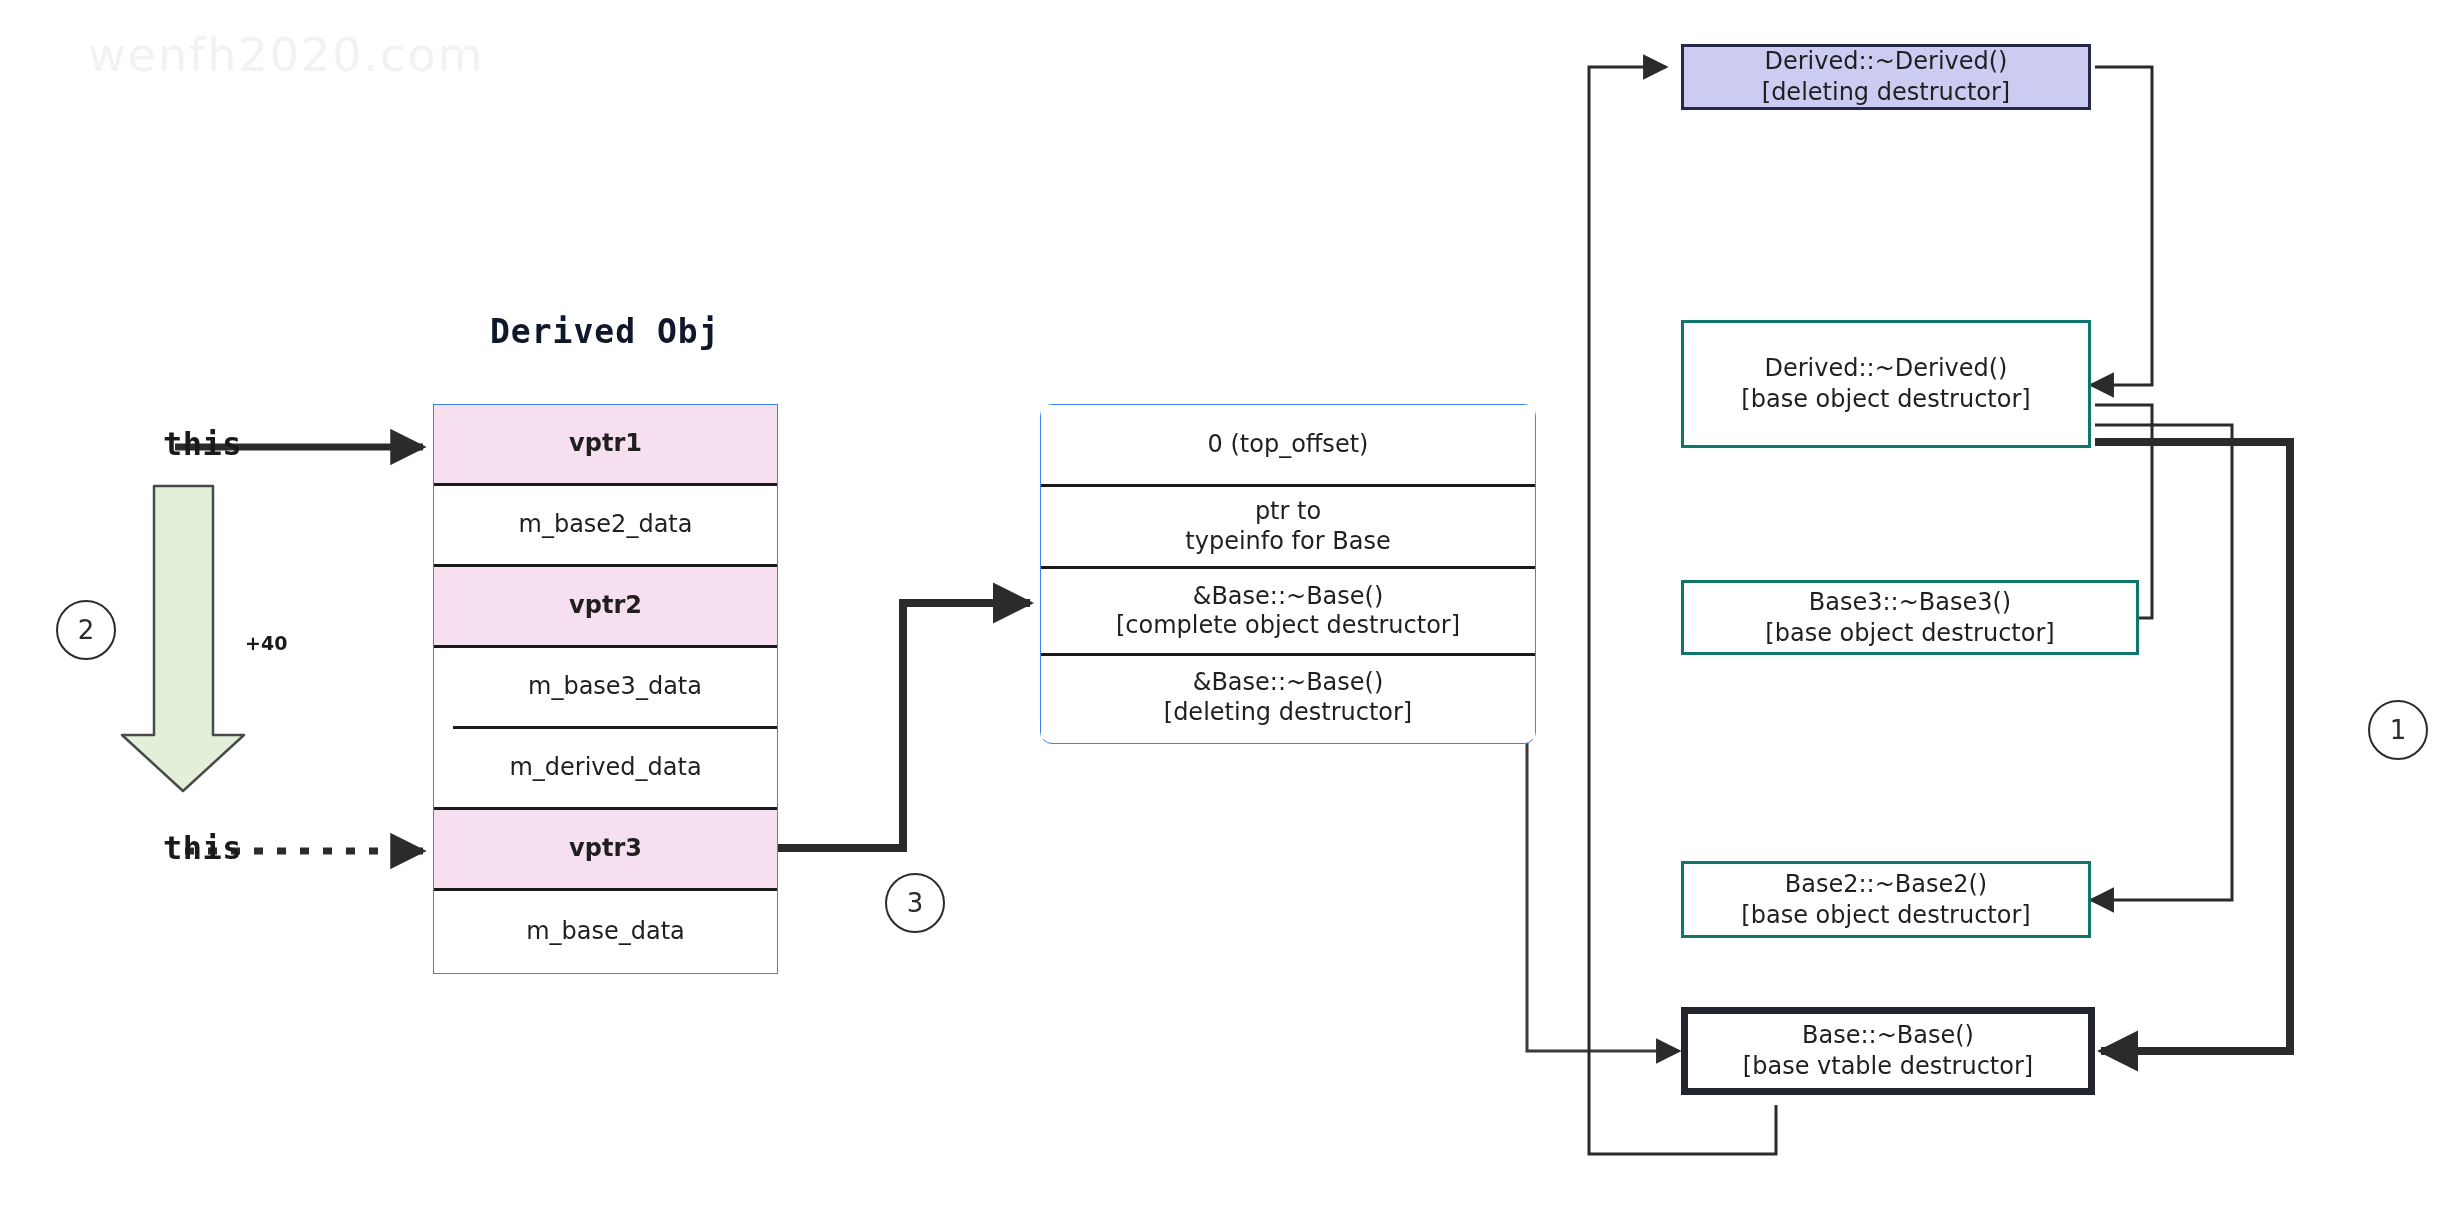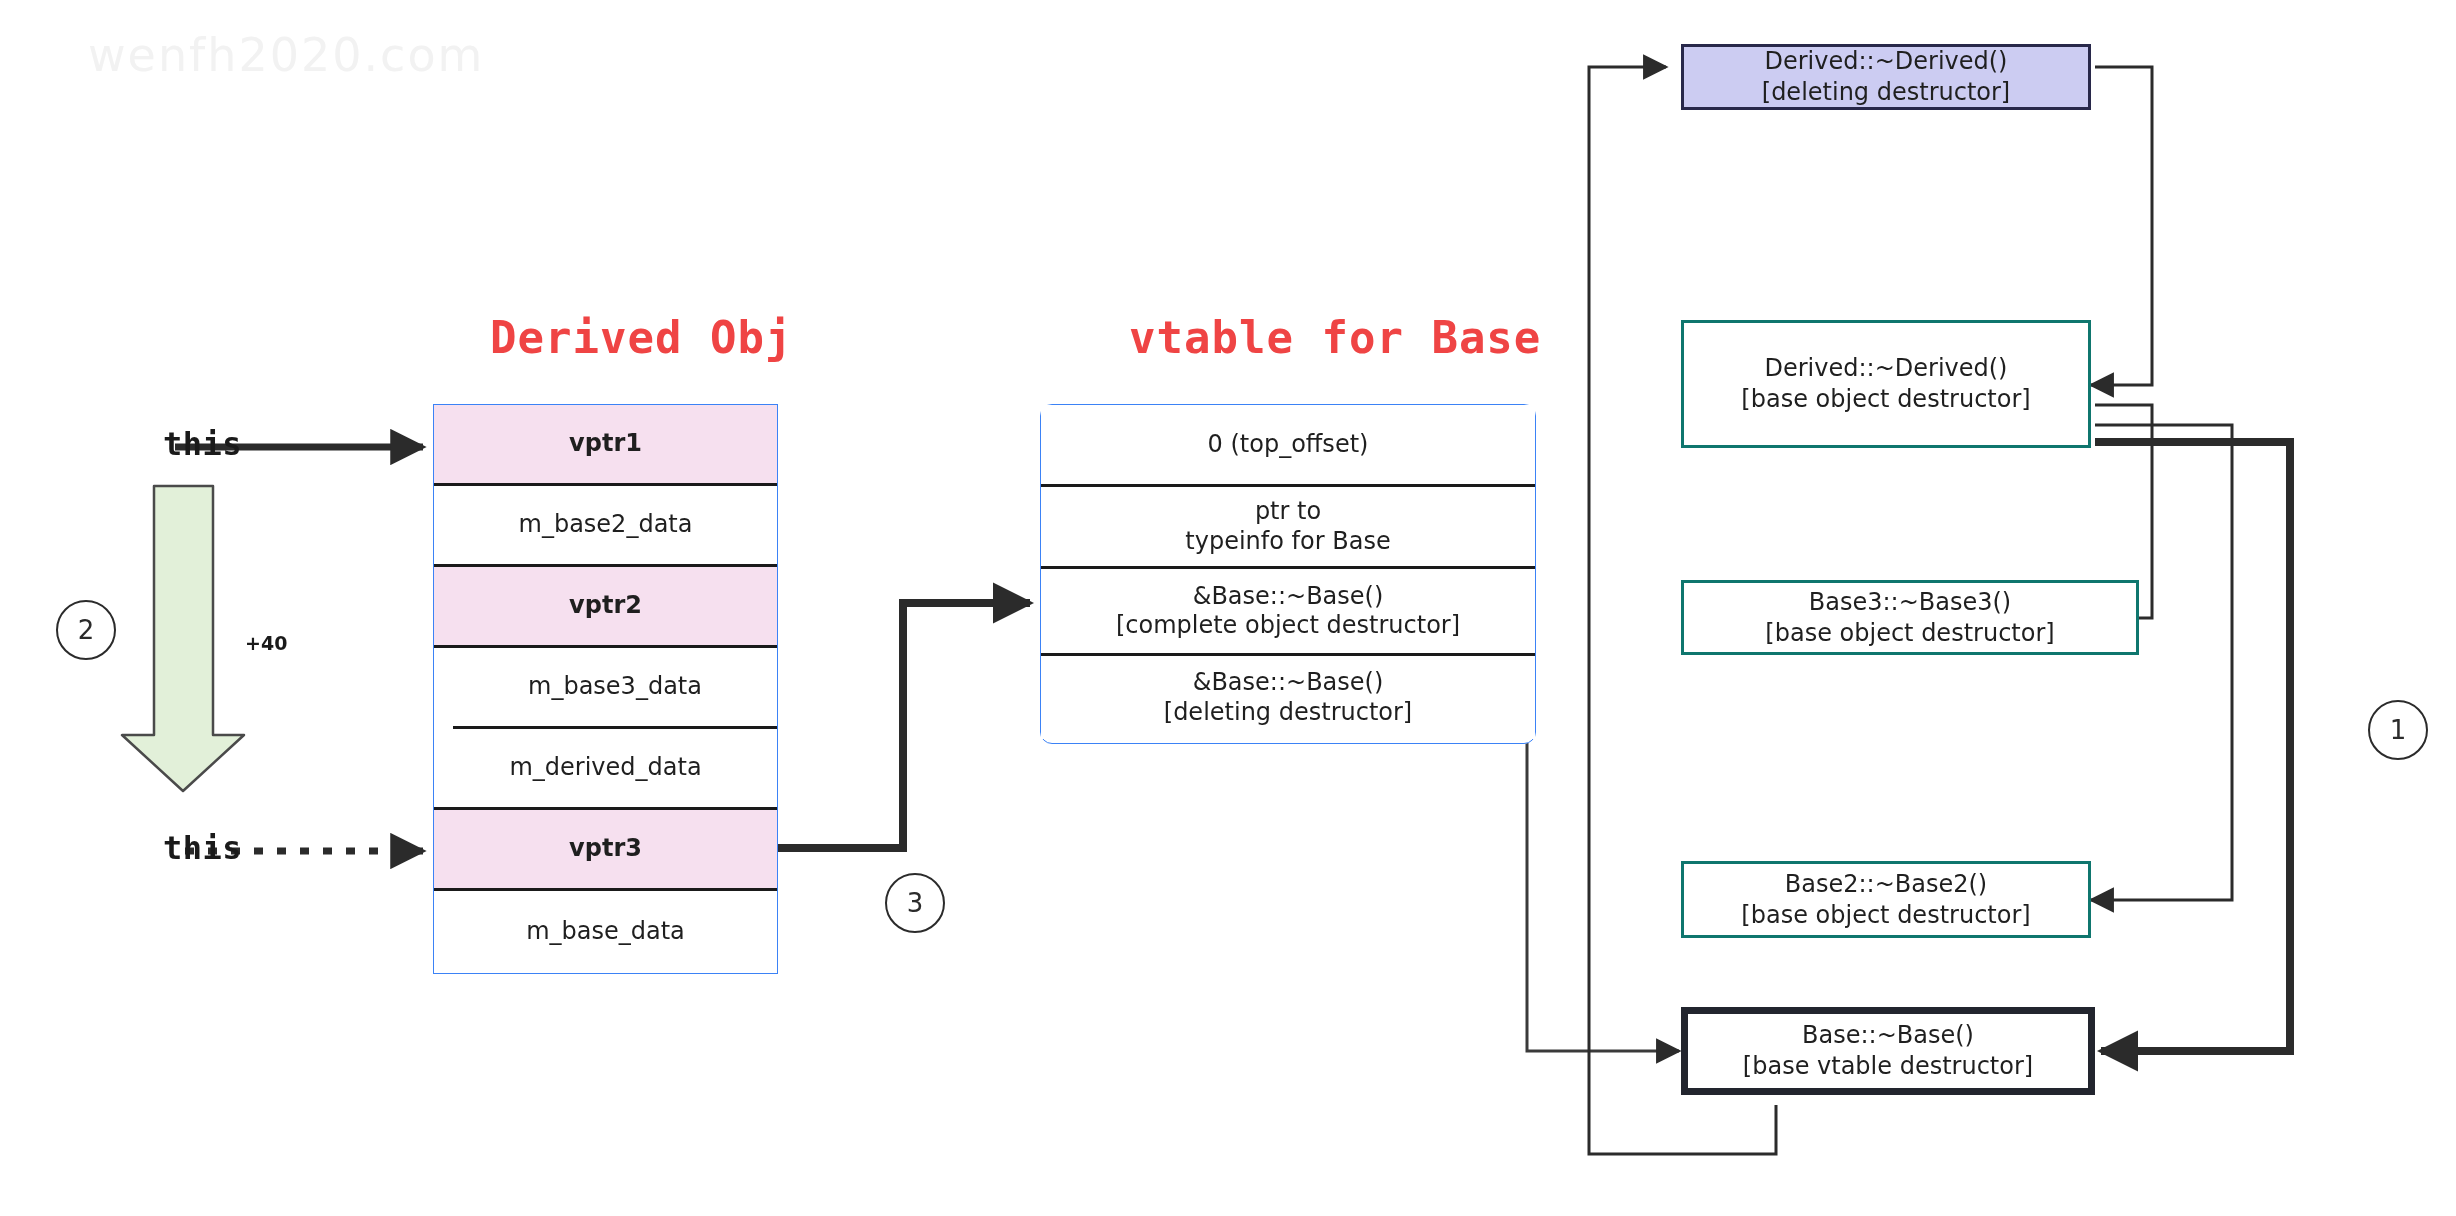--- a/index.html
+++ b/index.html
@@ -25,22 +25,22 @@
     letter-spacing: 2px;
     color: #f2f2f2;
     user-select: none;
     white-space: nowrap;
   }
 
   .heading {
     position: absolute;
     font-family: "DejaVu Sans Mono", monospace;
     font-weight: bold;
-    font-size: 44px;
-    color: #ef4444;
+    font-size: 33px;
+    color: #0f172a;
     white-space: nowrap;
     letter-spacing: 1px;
   }
 
   
   .table {
     position: absolute;
     border: 1px solid #3b82f6;
     background: #ffffff;
   }
@@ -160,21 +160,20 @@
 
     <g>
       <path d="M2095,442 L2290,442 L2290,1051 L2101,1051" fill="none" stroke="#2b2b2b" stroke-width="8" stroke-linejoin="miter" marker-end="url(#ahThick)"></path>
     </g>
   </svg>
 
   <div class="watermark">wenfh2020.com</div>
 
   <div class="heading" style="left:490px; top:312px;">Derived Obj</div>
 
-  <div class="heading" style="left:1129px; top:312px;">vtable for Base</div>
 
   <div class="table" style="left:433px; top:404px; width:345px; height:570px;">
     <div class="row pink" style="height:81px;">vptr1</div>
     <div class="row plain" style="height:81px;">m_base2_data</div>
     <div class="row pink" style="height:81px;">vptr2</div>
     <div class="row plain" style="height:81px;margin-left:19px;">m_base3_data</div>
     <div class="row plain" style="height:81px;">m_derived_data</div>
     <div class="row pink" style="height:81px;">vptr3</div>
     <div class="row plain" style="height:81px;">m_base_data</div>
   </div>

